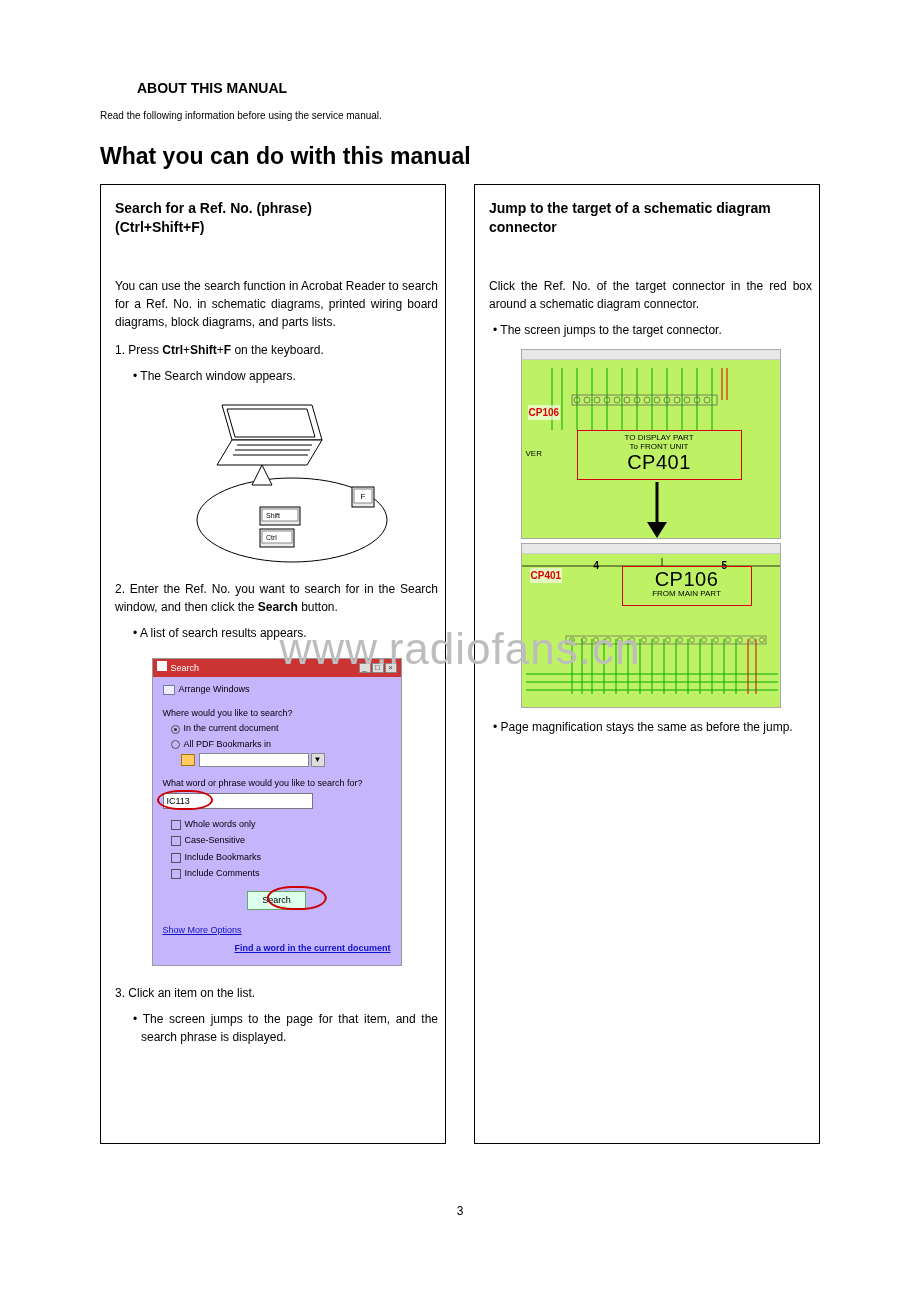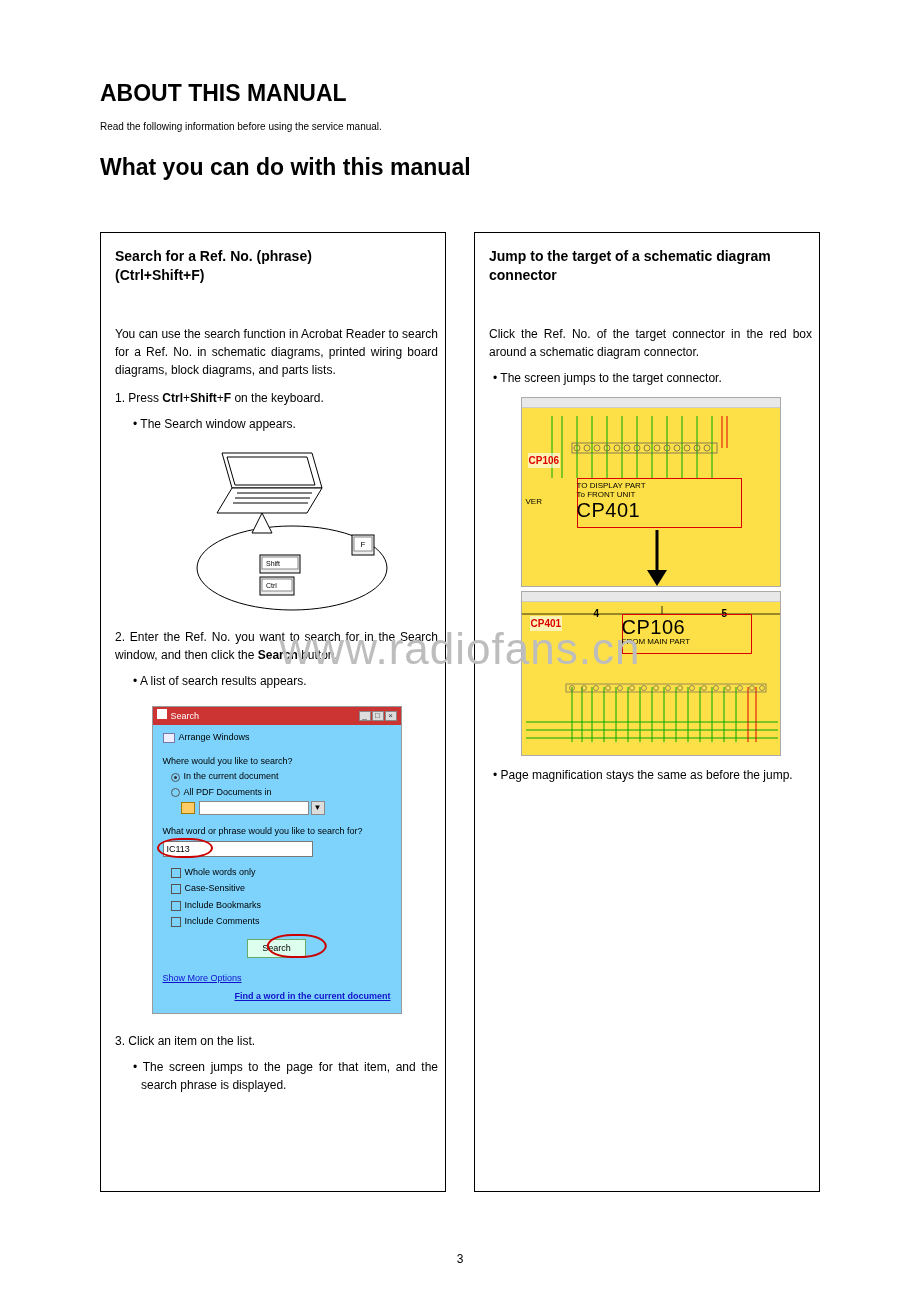--- a/index.html
+++ b/index.html
@@ -6,44 +6,44 @@
   body {
     font-family: Arial, Helvetica, sans-serif;
     background: #fff;
     width: 920px;
     margin: 0 auto;
     padding: 80px 100px 40px 100px;
     color: #000;
     position: relative;
   }
   h1 {
-    font-size: 23px;
+    font-size: 14px;
     font-weight: bold;
     margin-bottom: 14px;
+    margin-left: 37px;
   }
   .intro {
     font-size: 10px;
     margin-bottom: 22px;
   }
   h2 {
     font-size: 23px;
     font-weight: bold;
     margin-bottom: 14px;
   }
   .columns {
     display: flex;
     gap: 28px;
     align-items: stretch;
   }
   .col {
     border: 1px solid #000;
     width: 50%;
     padding: 14px 7px 14px 14px;
     min-height: 960px;
-    margin-top: 37px;
   }
   .box-title {
     font-size: 14px;
     font-weight: bold;
     margin-bottom: 6px;
     line-height: 1.35;
   }
   .box-body {
     font-size: 12px;
     line-height: 1.5;
@@ -82,21 +82,21 @@
     justify-content: space-between;
     padding: 2px 4px;
     font-size: 9px;
   }
   .sw-titlebar .ticon {
     width: 10px; height: 10px; background:#fff; display:inline-block; margin-right:4px;
   }
   .sw-winbtns span {
     display:inline-block; width:12px; height:10px; background:#ddd; border:1px solid #888; margin-left:1px; text-align:center; line-height:8px; font-size:8px; color:#333;
   }
-  .sw-body { padding: 6px 10px 10px 10px; background:#7dd3fc; }
+  .sw-body { padding: 6px 10px 10px 10px; background:#c4b5fd; }
   .sw-arrange { display:flex; align-items:center; gap:4px; margin-bottom:10px; }
   .sw-arrange .ai { width:12px; height:10px; border:1px solid #77a; background:#eef; display:inline-block;}
   .sw-label { margin: 6px 0 2px 0; }
   .sw-radio { margin-left: 8px; display:flex; align-items:center; gap:4px; margin-bottom:2px;}
   .sw-radio .r { width:9px; height:9px; border:1px solid #555; border-radius:50%; display:inline-block; position:relative;}
   .sw-radio .r.sel::after { content:""; position:absolute; inset:2px; background:#333; border-radius:50%;}
   .sw-select { margin-left: 18px; margin-top:2px; display:flex; align-items:center; gap:2px;}
   .sw-select .sbox { width:110px; height:14px; border:1px solid #888; background:#fff; display:inline-block;}
   .sw-select .sarrow { width:14px; height:14px; border:1px solid #888; background:#ddd; display:inline-flex; align-items:center; justify-content:center; font-size:8px;}
   .sw-select .sicon { width:14px; height:12px; background:#fc6; border:1px solid #a70; display:inline-block; margin-right:2px;}
@@ -117,34 +117,34 @@
   }
   .sw-oval2 { left:50%; top:-5px; transform:translateX(-17%); width:60px; height:24px; }
   .sw-link { color:#11c; text-decoration:underline; font-size:9px; display:block; margin-top:4px;}
   .sw-link.bold { font-weight:bold;text-align:right; }
 
   .schem-fig {
     margin: 10px auto 10px auto;
     width: 260px;
   }
   .schem-top, .schem-bot {
-    border:1px solid #aaa; background:#fde047; position:relative; overflow:hidden;
+    border:1px solid #aaa; background:#bef264; position:relative; overflow:hidden;
   }
   .schem-top { height: 190px; }
   .schem-bot { height: 165px; margin-top: 4px; }
   .toolbar { height:10px; background:#e8e8e8; border-bottom:1px solid #ccc; }
   .cp-label {
     position:absolute; font-size:10px; color:#d00; font-weight:bold; background:rgba(255,255,255,0.6);
     padding:0 1px;
   }
   .redbox {
     position:absolute; border:1.5px solid #d00;
   }
   .center-txt {
-    position:absolute; font-size:8px; line-height:1.1;
+    position:absolute; text-align:center; font-size:8px; line-height:1.1;
   }
   .big-cp {
     font-size:20px; font-weight:normal; letter-spacing:0.5px;
   }
   .watermark {
     position:absolute; left:0; right:0; top:624px; text-align:center;
     font-size:44px; color:#bdbdbd; font-weight:400; letter-spacing:1px;
     pointer-events:none; z-index:50; font-family: Arial, sans-serif;
   }
   .page-num {
@@ -226,21 +226,21 @@
             <span class="ai"></span>
             <span>Arrange Windows</span>
           </div>
           <div class="sw-label">Where would you like to search?</div>
           <div class="sw-radio">
               <span class="r sel"></span>
               <span>In the current document</span>
             </div>
           <div class="sw-radio">
               <span class="r"></span>
-              <span>All PDF Documents in</span>
+              <span>All PDF Bookmarks in</span>
             </div>
           <div class="sw-select">
             <span class="sicon"></span>
             <span class="sbox"></span>
             <span class="sarrow">▼</span>
           </div>
           <div class="sw-label" style="margin-top:10px">What word or phrase would you like to search for?</div>
           <div class="sw-input-wrap">
             <div class="sw-input">IC113</div>
             <div class="sw-oval-red sw-oval1"></div>

